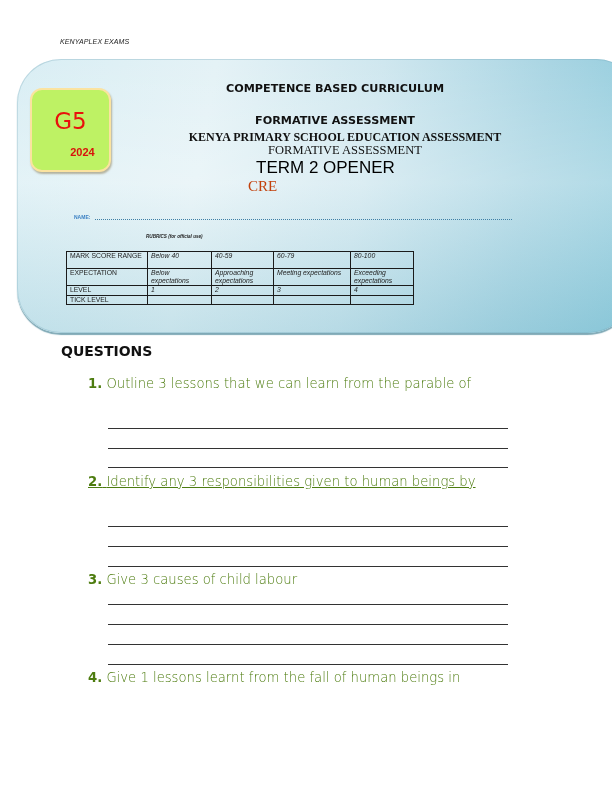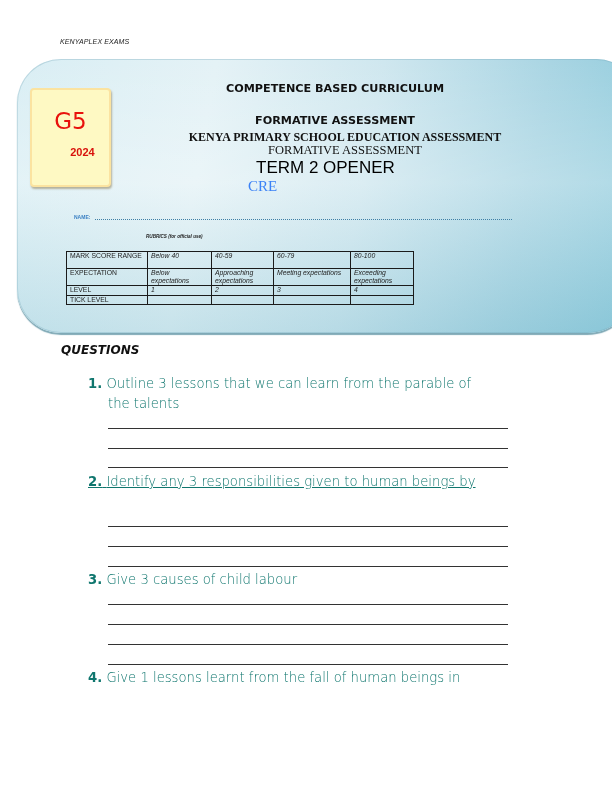--- a/index.html
+++ b/index.html
@@ -21,22 +21,22 @@
     background: linear-gradient(100deg, #d9eef4 0%, #e4f2f6 30%, #cfe7ef 55%, #a9d5e3 80%, #8ecbdc 100%);
     box-shadow: 0 2px 1px #7fa9b6, inset 0 0 0 1px rgba(120,170,185,0.35);
   }
   .card::before {
     content: ""; position: absolute; left: 0; top: 0; right: 0; bottom: 0;
     border-radius: inherit;
     background: linear-gradient(180deg, rgba(255,255,255,0) 0%, rgba(255,255,255,0.25) 45%, rgba(110,180,200,0.25) 100%);
   }
 
   .badge {
-    left: 30px; top: 88px; width: 81px; height: 99px;
-    background: #fef9c3; border-radius: 4px;
+    left: 30px; top: 88px; width: 81px; height: 84px;
+    background: #bef264; border-radius: 12px;
     border: 2px solid #fbe3a0;
     box-shadow: 1px 2px 2px rgba(120,100,50,0.45);
     box-sizing: border-box;
   }
   .badge-grade {
     left: 0; right: 0; top: 18px; text-align: center;
     font-size: 23px; color: #e8120c; font-family: "DejaVu Sans", sans-serif;
   }
   .badge-year {
     left: 0; right: 0; top: 56px; text-align: center;
@@ -56,21 +56,21 @@
   .t4 {
     left: 160px; width: 370px; top: 143px; text-align: center;
     font-family: "Liberation Serif", serif; font-size: 12.5px; color: #111;
   }
   .t5 {
     left: 256px; top: 158px;
     font-family: Liberation Sans, sans-serif; font-size: 17px; color: #000000;
   }
   .t6 {
     left: 248px; top: 178px;
-    font-family: "Liberation Serif", serif; font-size: 15px; color: #3b82f6;
+    font-family: "Liberation Serif", serif; font-size: 15px; color: #c2410c;
   }
 
   .name-label {
     left: 74px; top: 214px; font-size: 5px; font-weight: bold; color: #3d82c4;
   }
   .name-line {
     left: 95px; top: 219px; width: 417px; border-bottom: 1px dotted #3f7fa6;
   }
 
   .rubrics-label {
@@ -88,27 +88,26 @@
   table.rubric td.h { font-family: "Liberation Sans", sans-serif; }
   table.rubric td.v { font-style: italic; }
   .c0 { width: 74px; }
   .c1 { width: 57px; }
   .c2 { width: 55px; }
   .c3 { width: 70px; }
   .c4 { width: 56px; }
   tr.r2 td { height: 16px; }
 
   .q-heading {
-    left: 61px; top: 343px; font-size: 12px; font-weight: bold; color: #111;
+    left: 61px; top: 343px; font-size: 14px; font-weight: bold; color: #111;
     font-family: "DejaVu Sans", sans-serif;
-    font-style: italic;
   }
 
   .question {
-    left: 88px; width: 470px; font-size: 13.2px; line-height: 20px; color: #0f766e;
+    left: 88px; width: 470px; font-size: 13.2px; line-height: 20px; color: #4d7c0f;
     font-family: "DejaVu Sans", sans-serif; font-weight: 300;
   }
   .question .num { font-weight: bold; }
   .question .cont { padding-left: 20px; display: block; }
 
   .answer-line {
     left: 108px; width: 400px; border-bottom: 1px solid #333;
   }
 </style>
 </head>
@@ -166,21 +165,20 @@
     <td class="v"></td>
   </tr>
 </tbody>
   </table>
 
 <div class="abs q-heading">QUESTIONS</div>
 
 <div class="abs question" style="top:374px;">
   <span class="num">1.</span>
   <span>Outline 3 lessons that we can learn from the parable of</span>
-  <span class="cont">the talents</span>
 </div>
 <div class="abs answer-line" style="top:428px;"></div>
 <div class="abs answer-line" style="top:448px;"></div>
 <div class="abs answer-line" style="top:467px;"></div>
 
 <div class="abs question" style="top:472px;text-decoration:underline;">
   <span class="num">2.</span>
   <span>Identify any 3 responsibilities given to human beings by</span>
 </div>
 <div class="abs answer-line" style="top:526px;"></div>

